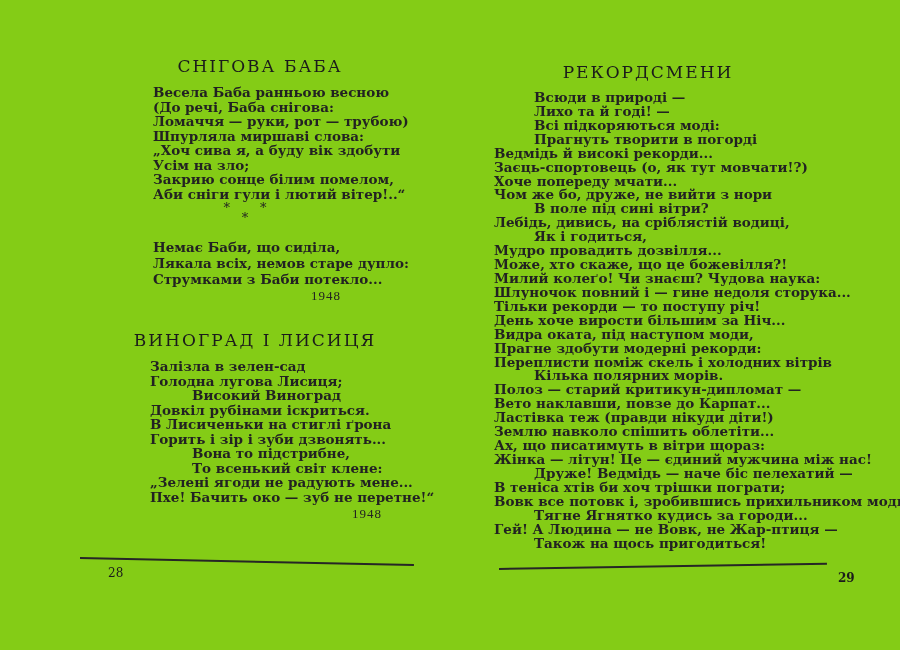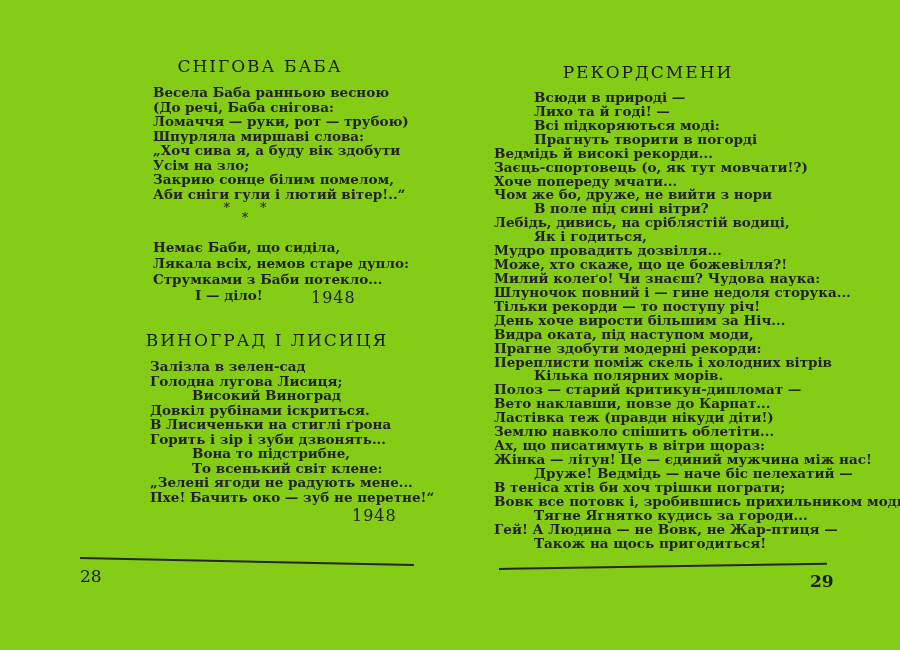--- a/index.html
+++ b/index.html
@@ -42,43 +42,45 @@
     text-align:center;
     font-size:13px;
     color:#222;
     line-height:8px;
   }
   .separator .sep-top{word-spacing:26px;letter-spacing:0;}
   .separator .sep-bottom{margin-top:2px;}
 
   .year{
     position:absolute;
-    font-size:16px;
+    font-size:13px;
     color:#222;
     letter-spacing:1px;
+    font-family:Liberation Serif, serif;
   }
   .rule{
     position:absolute;
     height:2px;
     background:#262626;
   }
   .rule-left{
     left:80px;top:557px;width:334px;
     transform:rotate(1.2deg);
     transform-origin:left center;
   }
   .rule-right{
     left:499px;top:568px;width:328px;
     transform:rotate(-0.9deg);
     transform-origin:left center;
   }
   .page-number{
     position:absolute;
-    font-size:17px;
+    font-size:12px;
     color:#1b1b1b;
+    margin-left:28px;
   }
   .pn-left{left:80px;top:566px;}
   .pn-right{left:810px;top:571px;font-weight:bold;}
 </style>
 </head>
 <body>
 
 <div class="sheet" style="background: #84cc16; color: rgb(30, 30, 30);">
 
   <div class="page page-left">
@@ -98,26 +100,25 @@
 
     <div class="separator" style="left:195px;top:204px;width:100px;">
       <div class="sep-top">* *</div>
       <div class="sep-bottom">*</div>
     </div>
 
     <div class="poem poem-left stanza2" style="left:153px;top:223px;margin-top:16px;">
         <div class="pline indent-0">Немає Баби, що сиділа,</div>
         <div class="pline indent-0">Лякала всіх, немов старе дупло:</div>
         <div class="pline indent-0">Струмками з Баби потекло...</div>
-        <div class="pline indent-2">І — діло!</div>
       </div>
 
     <div class="year" style="left:311px;top:288px;">1948</div>
 
-    <div class="poem-title" style="left:122px;top:330px;width:290px;">ВИНОГРАД І ЛИСИЦЯ</div>
+    <div class="poem-title" style="left:110px;top:330px;width:290px;">ВИНОГРАД І ЛИСИЦЯ</div>
 
     <div class="poem poem-left" style="left:150px;top:359px;">
         <div class="pline indent-0">Залізла в зелен-сад</div>
         <div class="pline indent-0">Голодна лугова Лисиця;</div>
         <div class="pline indent-2">Високий Виноград</div>
         <div class="pline indent-0">Довкіл рубінами іскриться.</div>
         <div class="pline indent-0">В Лисиченьки на стиглі ґрона</div>
         <div class="pline indent-0">Горить і зір і зуби дзвонять...</div>
         <div class="pline indent-2">Вона то підстрибне,</div>
         <div class="pline indent-2">То всенький світ клене:</div>

